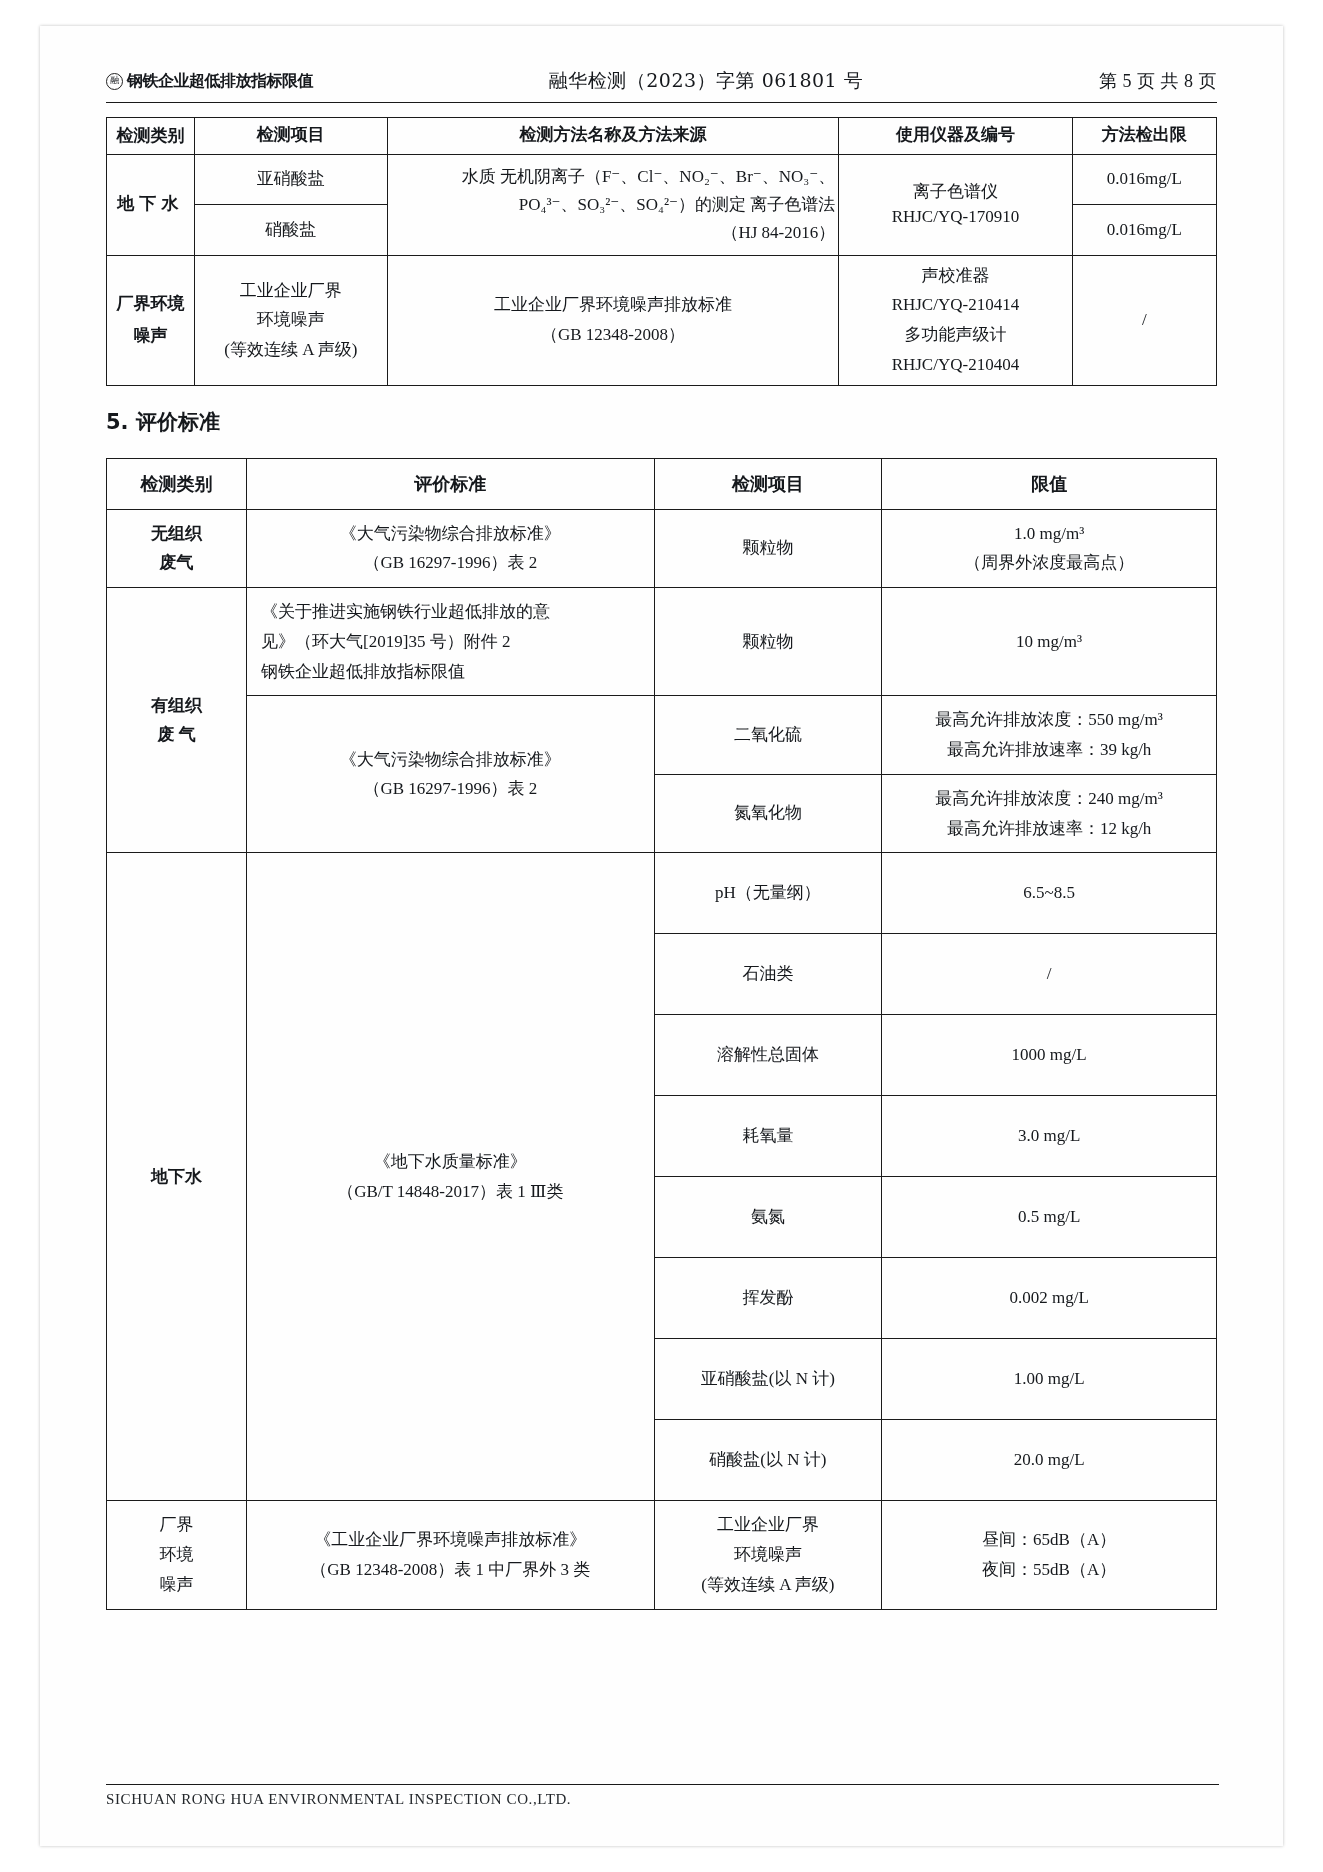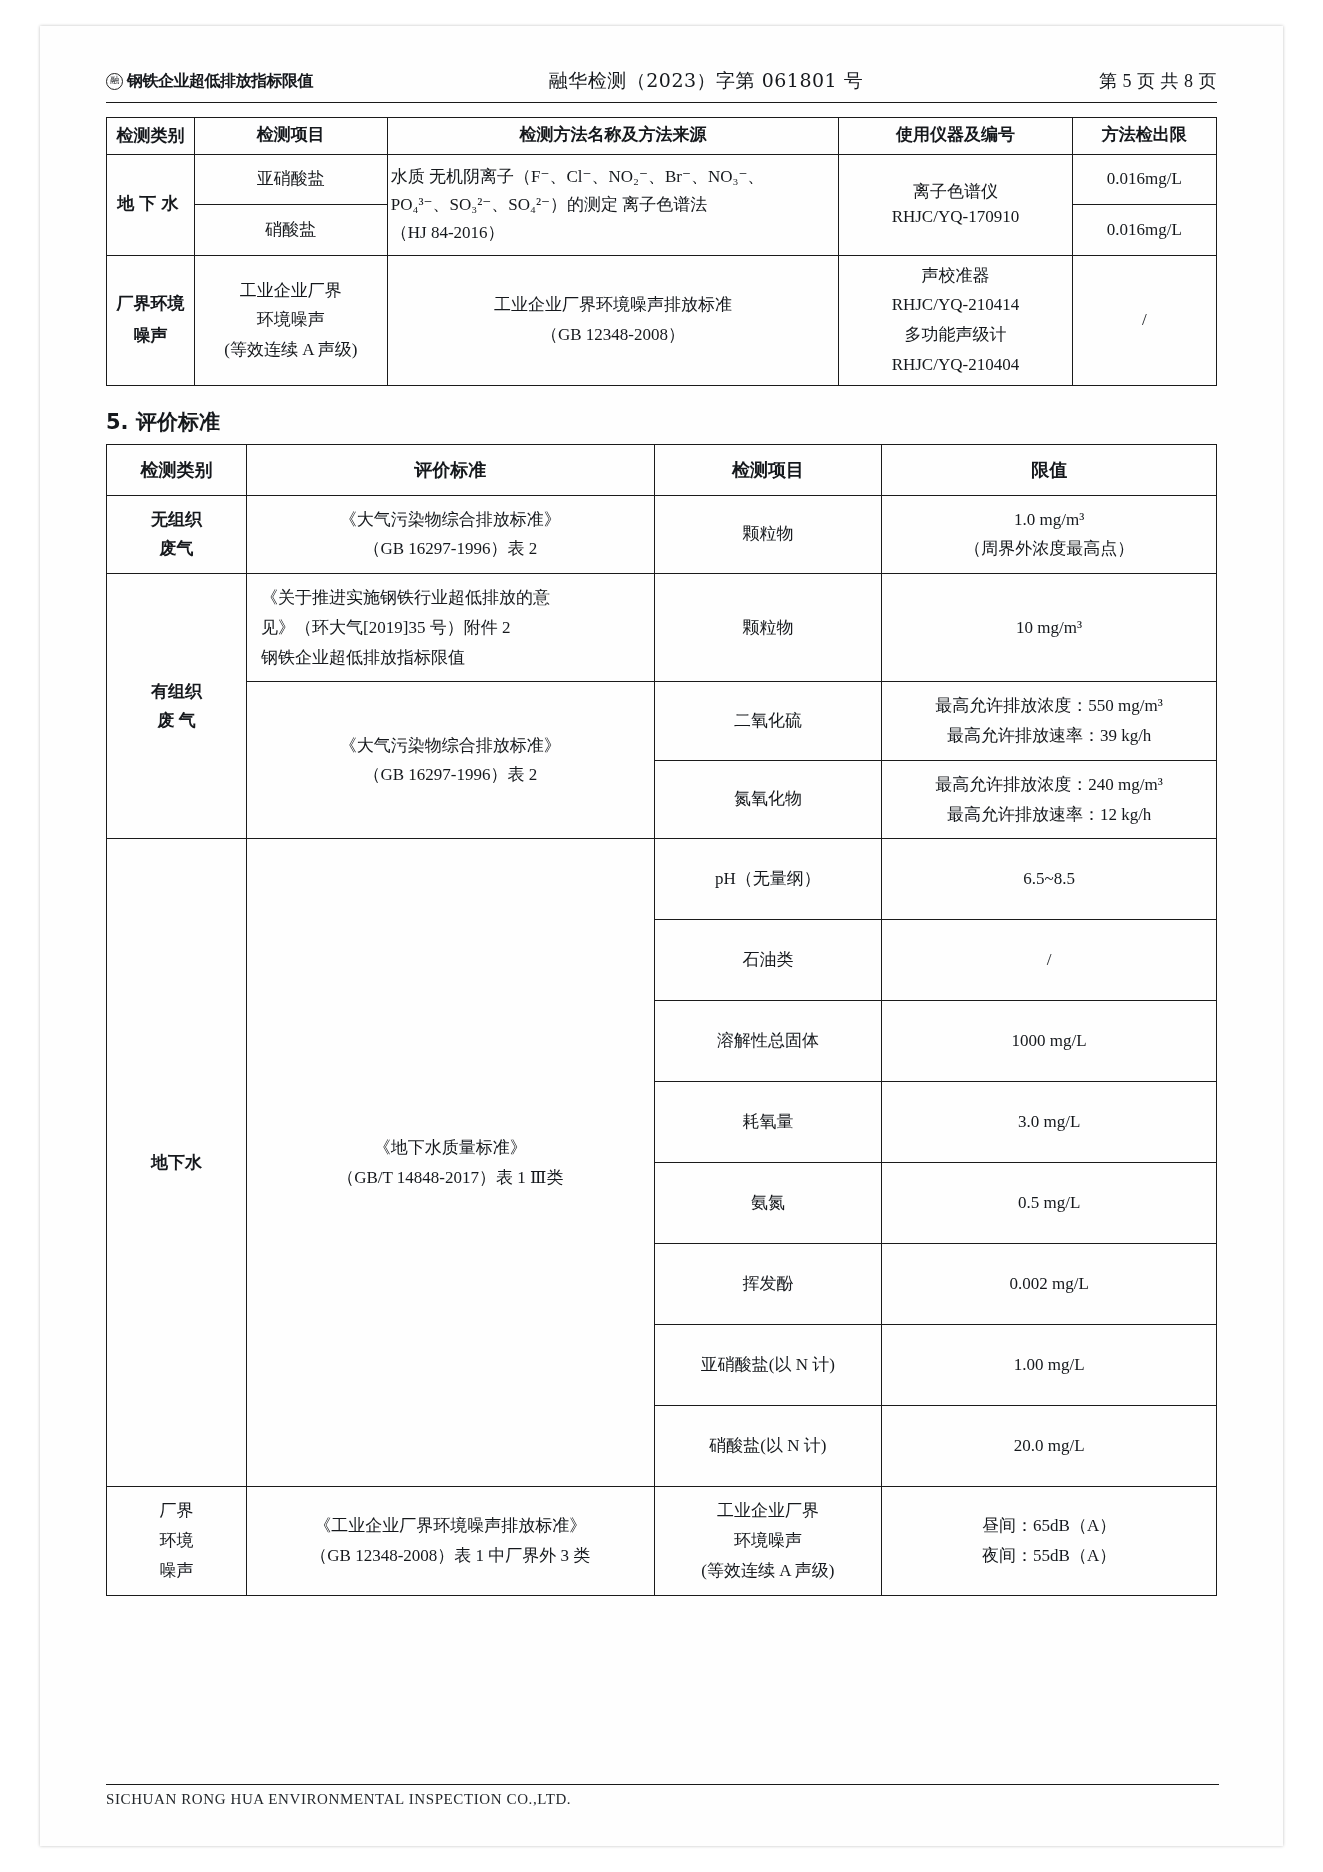--- a/index.html
+++ b/index.html
@@ -104,30 +104,30 @@
 
   
   #table3 td { font-size: 17px; }
   #table3 .hdr td { font-weight: bold; }
   #table3 .c1 { width: 74px; }
   #table3 .c2 { width: 178px; }
   #table3 .c3 { width: 434px; margin-top: 28px; }
   #table3 .c4 { width: 218px; }
   #table3 .c5 { width: 130px; }
   .method-cell {
-    text-align: left;
+    text-align: right;
     line-height: 1.65;
     padding: 8px 3px;
   }
 
   
   .sec-h {
     font-size: 21px;
     font-weight: bold;
-    margin: 22px 0 8px 0;
+    margin: 22px 0 22px 0;
     font-family: "DejaVu Sans", "Liberation Sans", sans-serif;
   }
   .para {
     font-size: 19px;
     line-height: 2.0;
     text-indent: 2em;
     margin: 0;
   }
   .para b { font-weight: bold; }
 

